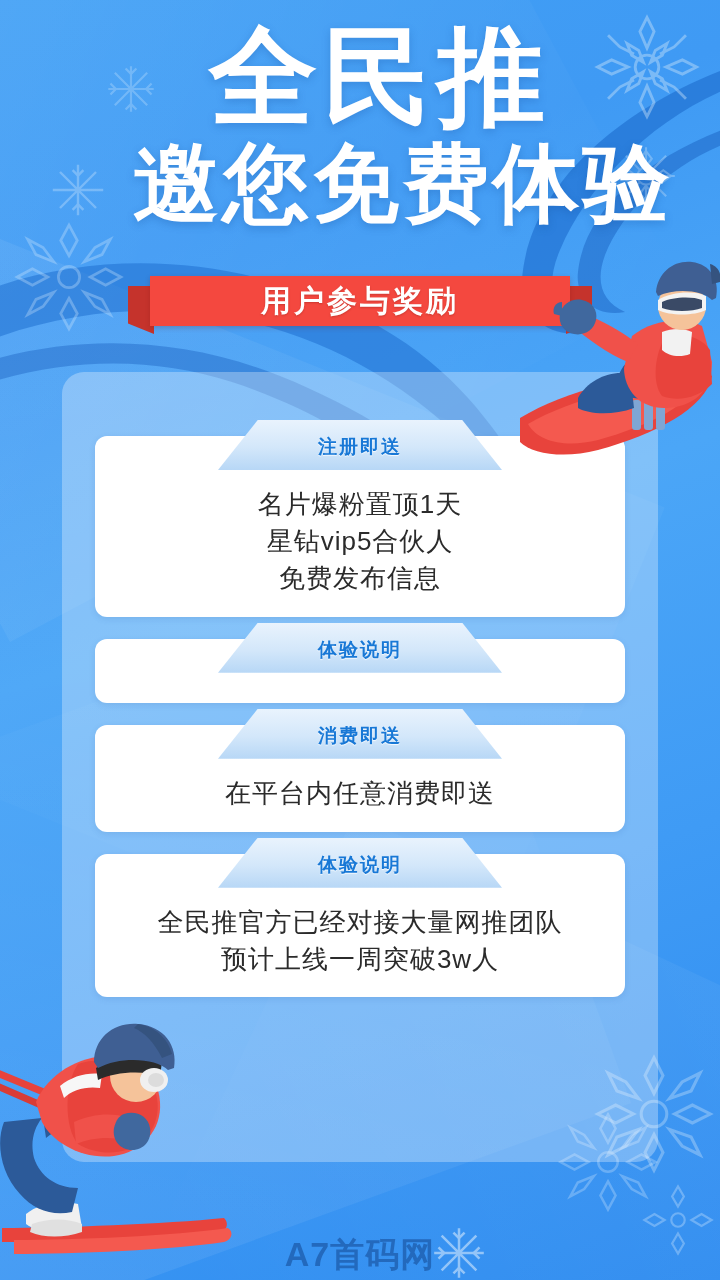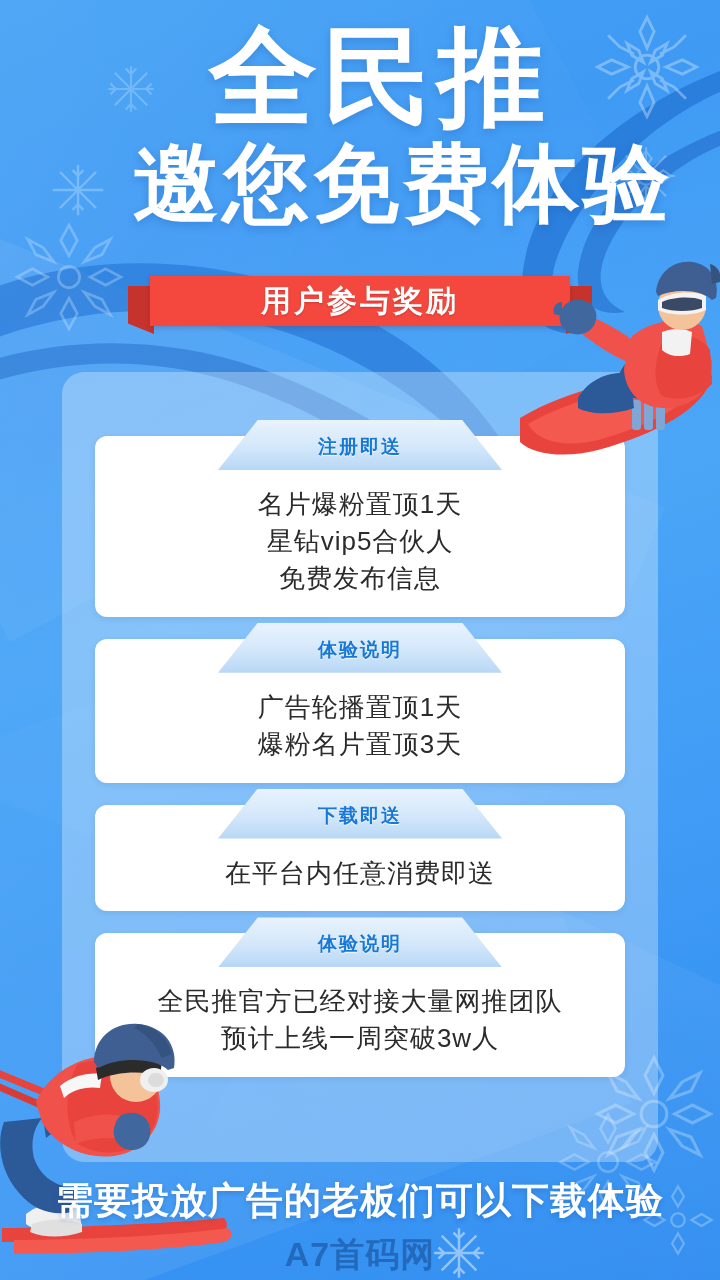--- a/index.html
+++ b/index.html
@@ -444,46 +444,41 @@
         <div class="card-line">名片爆粉置顶1天</div>
         <div class="card-line">星钻vip5合伙人</div>
         <div class="card-line">免费发布信息</div>
       </div>
     </div>
 
     <div class="card">
       <div class="card-tab">
         <div class="card-tab-inner">体验说明</div>
       </div>
-      <div class="card-lines">
-        <div class="card-line">广告轮播置顶1天</div>
-        <div class="card-line">爆粉名片置顶3天</div>
-      </div>
     </div>
 
     <div class="card">
       <div class="card-tab">
-        <div class="card-tab-inner">下载即送</div>
+        <div class="card-tab-inner">消费即送</div>
       </div>
       <div class="card-lines">
         <div class="card-line">在平台内任意消费即送</div>
       </div>
     </div>
 
     <div class="card">
       <div class="card-tab">
         <div class="card-tab-inner">体验说明</div>
       </div>
       <div class="card-lines">
         <div class="card-line">全民推官方已经对接大量网推团队</div>
         <div class="card-line">预计上线一周突破3w人</div>
       </div>
     </div>
 
   </div>
 
-  <div class="bottom-text">需要投放广告的老板们可以下载体验</div>
 
   <div class="watermark">
     <span>A7首码网</span>
   </div>
 
 </div>
 
 </body></html>

